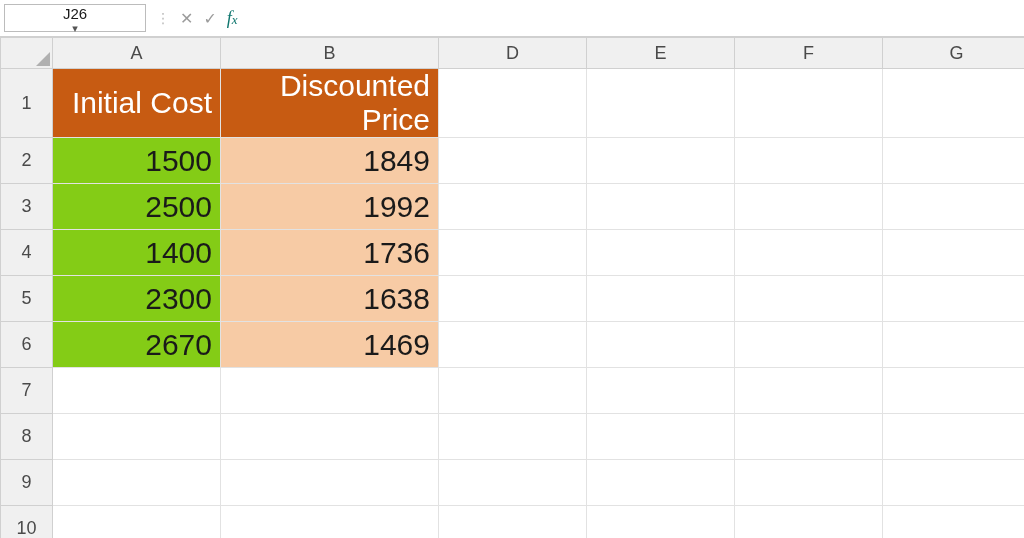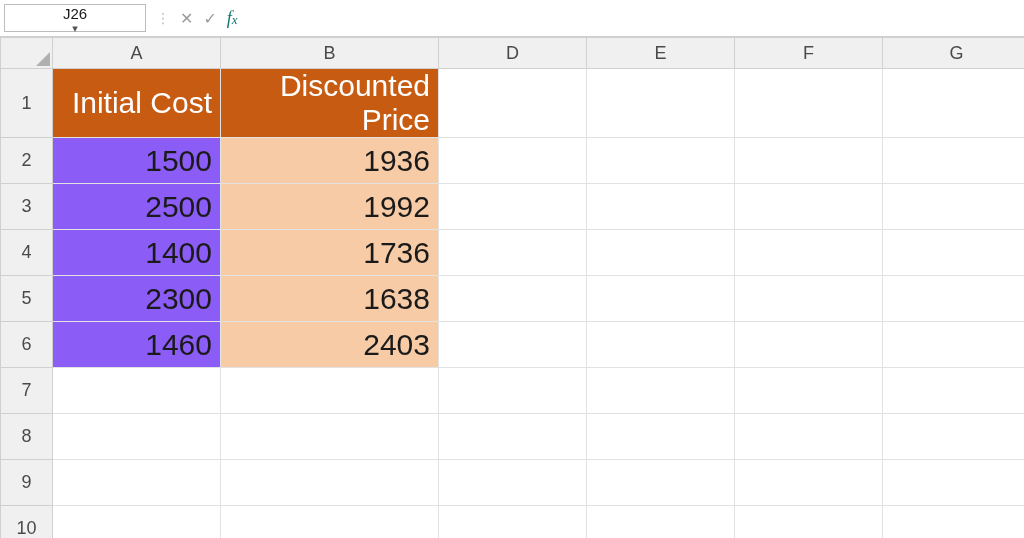--- a/index.html
+++ b/index.html
@@ -18,21 +18,21 @@
   table.grid{border-collapse:collapse;table-layout:fixed;width:1024px;}
   .colhdr td{background:#f0f0f0;border:1px solid #d0d0d0;text-align:center;font-size:18px;color:#4a4a4a;height:28px;}
   .colhdr td.corner{background:#f0f0f0;position:relative;}
   .cornertri{position:absolute;right:2px;bottom:2px;width:0;height:0;border-left:14px solid transparent;border-bottom:14px solid #b0b0b0;}
   .rowhdr{background:#f0f0f0;border:1px solid #d0d0d0;text-align:center;font-size:18px;color:#4a4a4a;}
   td.cell{border:1px solid #e2e2e2;height:45px;font-size:30px;padding:0 8px;text-align:right;}
   tr.r1 td.cell{height:48px;}
   
   .th1,.th2{background:#c75b12;color:#fff;text-align:left;font-size:22px;border:1px solid #8a3f0c;border-bottom:3px double #8a3f0c;}
   .th2{border-left:1px solid #8a3f0c;}
-  .dataA{background:#8b5cf6;border:1px solid #9e5b2b;}
+  .dataA{background:#84cc16;border:1px solid #9e5b2b;}
   .dataB{background:#f7cba5;border:1px solid #9e5b2b;border-left:1px solid #9e5b2b;}
   .bot{border-bottom:1px solid #9e5b2b;}
 </style>
 </head>
 <body>
 <div class="app">
 
 <div class="fbar">
   <div class="namebox">
     <span>J26</span>
@@ -76,21 +76,21 @@
     <td class="cell th1">Initial Cost</td>
     <td class="cell th2">Discounted Price</td>
     <td class="cell"></td>
     <td class="cell"></td>
     <td class="cell"></td>
     <td class="cell"></td>
   </tr>
   <tr>
     <td class="rowhdr">2</td>
     <td class="cell dataA">1500</td>
-    <td class="cell dataB">1936</td>
+    <td class="cell dataB">1849</td>
     <td class="cell"></td>
     <td class="cell"></td>
     <td class="cell"></td>
     <td class="cell"></td>
   </tr>
   <tr>
     <td class="rowhdr">3</td>
     <td class="cell dataA">2500</td>
     <td class="cell dataB">1992</td>
     <td class="cell"></td>
@@ -111,22 +111,22 @@
     <td class="rowhdr">5</td>
     <td class="cell dataA">2300</td>
     <td class="cell dataB">1638</td>
     <td class="cell"></td>
     <td class="cell"></td>
     <td class="cell"></td>
     <td class="cell"></td>
   </tr>
   <tr>
     <td class="rowhdr">6</td>
-    <td class="cell dataA bot">1460</td>
-    <td class="cell dataB bot">2403</td>
+    <td class="cell dataA bot">2670</td>
+    <td class="cell dataB bot">1469</td>
     <td class="cell"></td>
     <td class="cell"></td>
     <td class="cell"></td>
     <td class="cell"></td>
   </tr>
   <tr>
     <td class="rowhdr">7</td>
     <td class="cell"></td>
     <td class="cell"></td>
     <td class="cell"></td>

